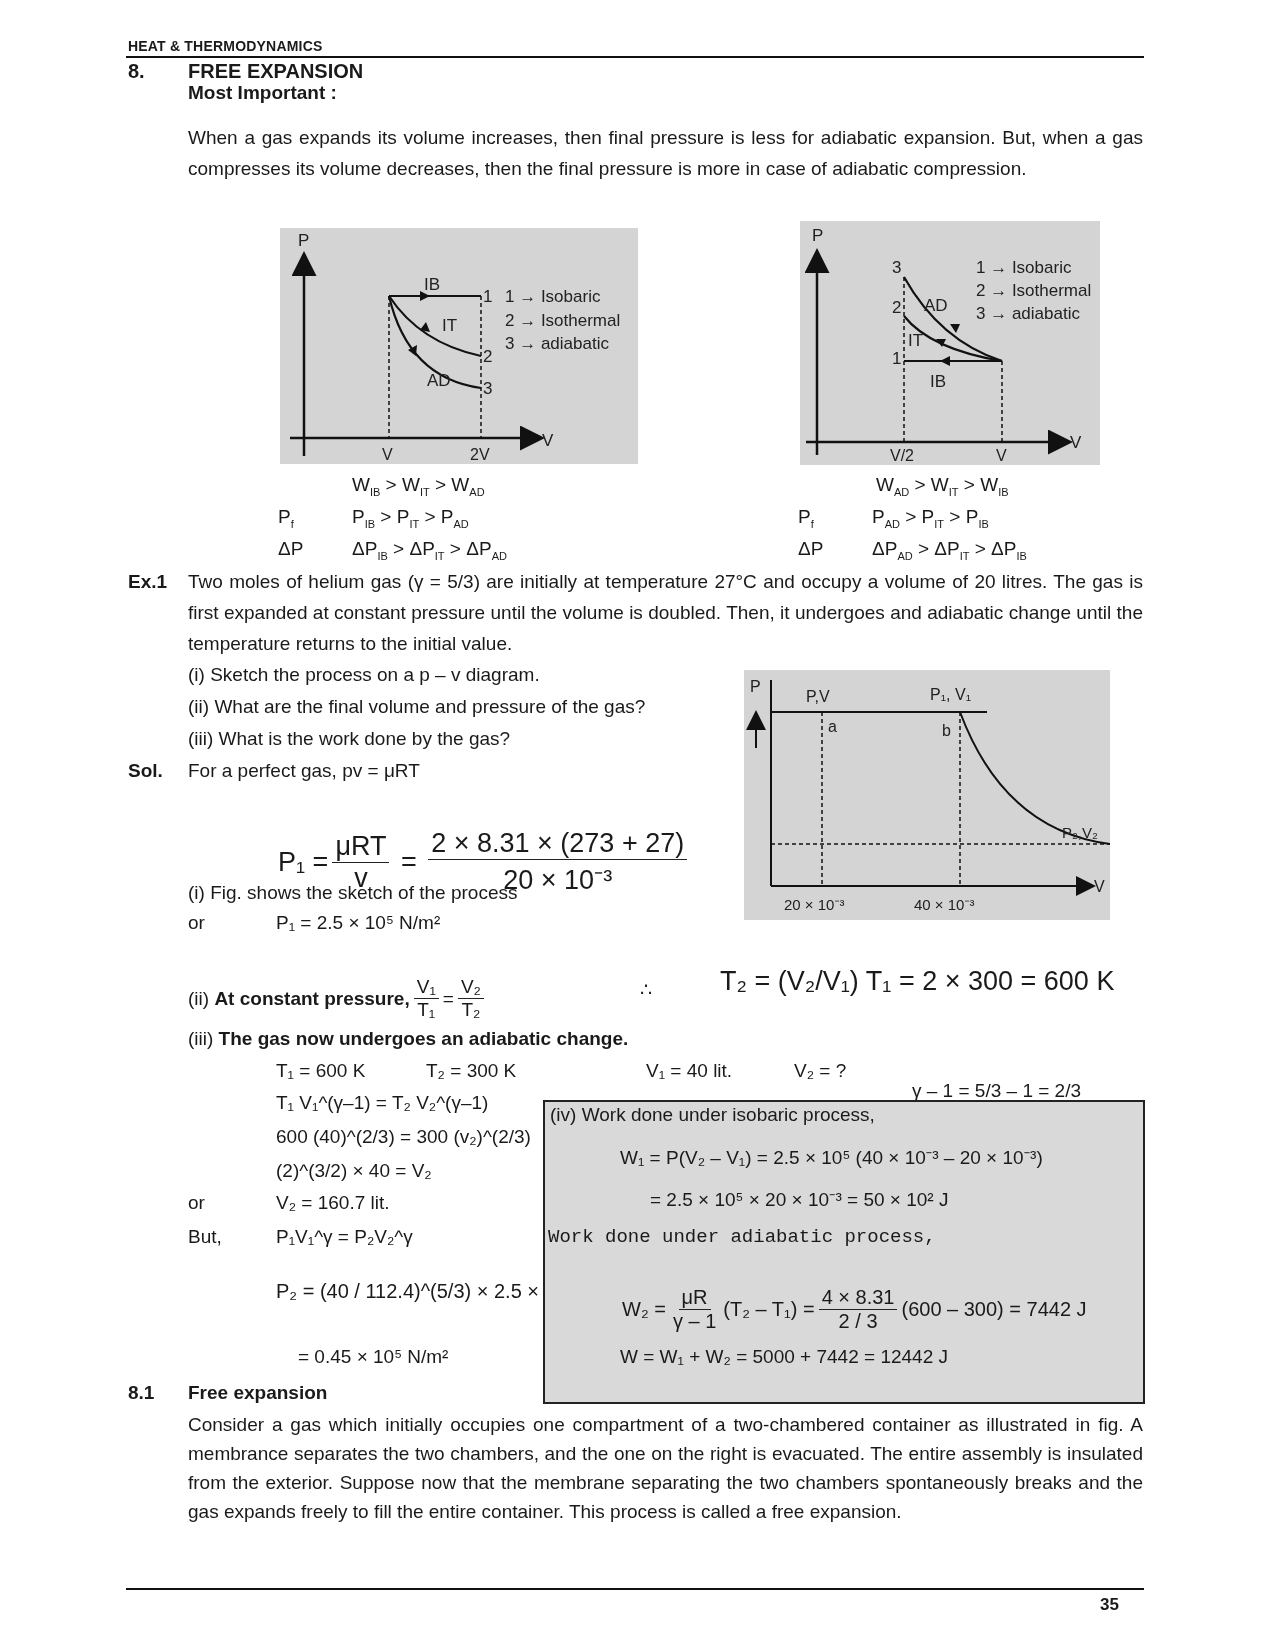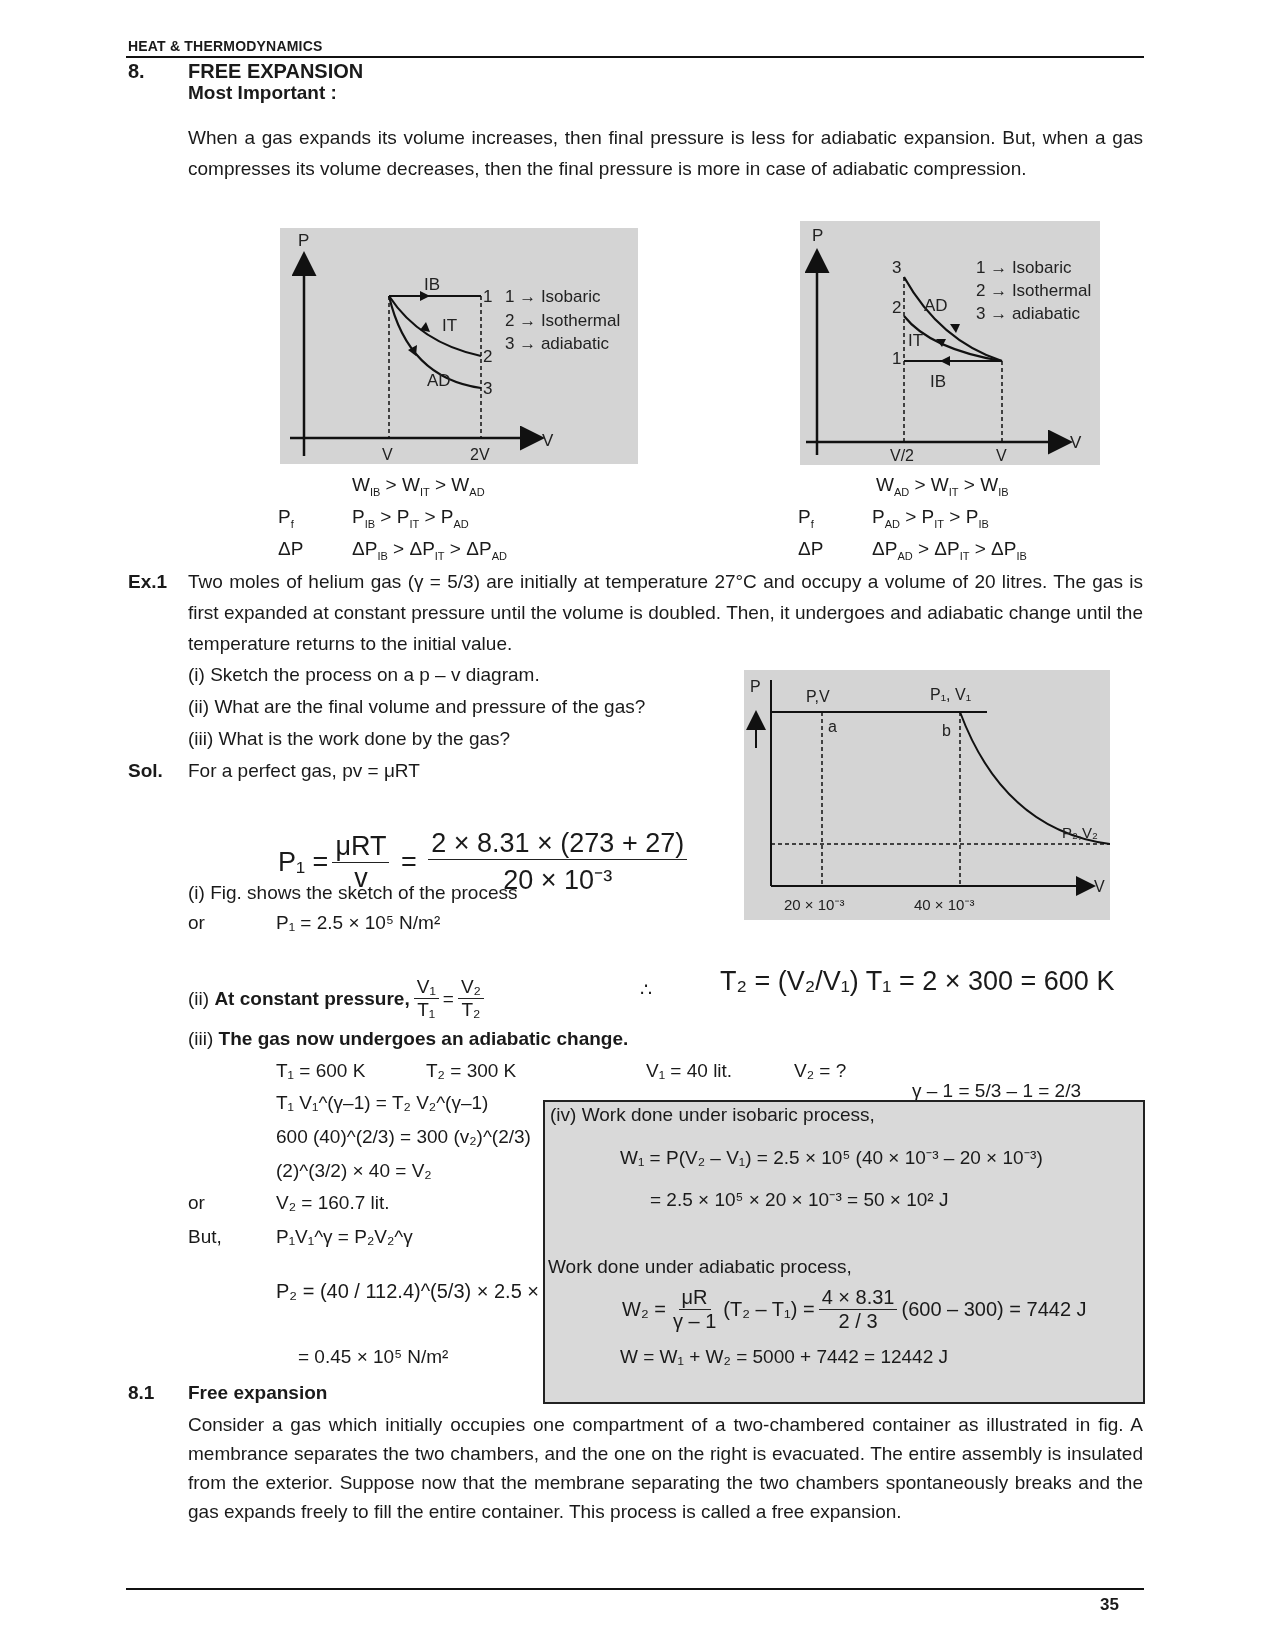--- a/index.html
+++ b/index.html
@@ -188,21 +188,21 @@
 <div class="abs" style="left:276px;top:1192px;">V₂ = 160.7 lit.</div>
 <div class="abs" style="left:188px;top:1226px;">But,</div>
 <div class="abs" style="left:276px;top:1226px;">P₁V₁^γ = P₂V₂^γ</div>
 <div class="abs" style="left:276px;top:1280px;font-size:20px;">P₂ = (40 / 112.4)^(5/3) × 2.5 × 10⁵</div>
 <div class="abs" style="left:298px;top:1346px;">= 0.45 × 10⁵ N/m²</div>
 
 <div class="abs box"></div>
 <div class="abs" style="left:550px;top:1104px;">(iv) Work done under isobaric process,</div>
 <div class="abs" style="left:620px;top:1144px;">W₁ = P(V₂ – V₁) = 2.5 × 10⁵ (40 × 10⁻³ – 20 × 10⁻³)</div>
 <div class="abs" style="left:650px;top:1186px;">= 2.5 × 10⁵ × 20 × 10⁻³ = 50 × 10² J</div>
-<div class="abs" style="left:548px;top:1256px;">Work done under adiabatic process,</div>
+<div class="abs" style="left:548px;top:1226px;font-family:Liberation Mono, monospace;">Work done under adiabatic process,</div>
 <div class="abs" style="left:622px;top:1270px;font-size:20px;display:flex;align-items:center;">
   <span>W₂ =</span>
   <span class="frac">
       <span class="num">μR</span>
       <span class="den">γ – 1</span>
     </span>
   <span>(T₂ – T₁) =</span>
   <span class="frac">
       <span class="num">4 × 8.31</span>
       <span class="den">2 / 3</span>

